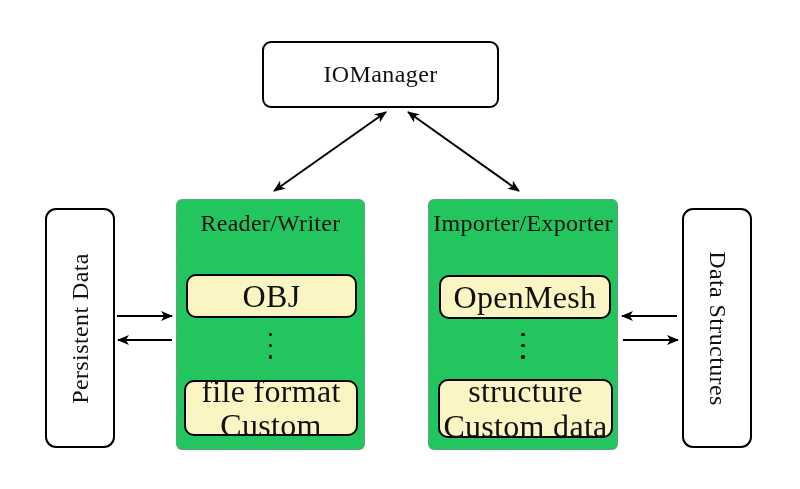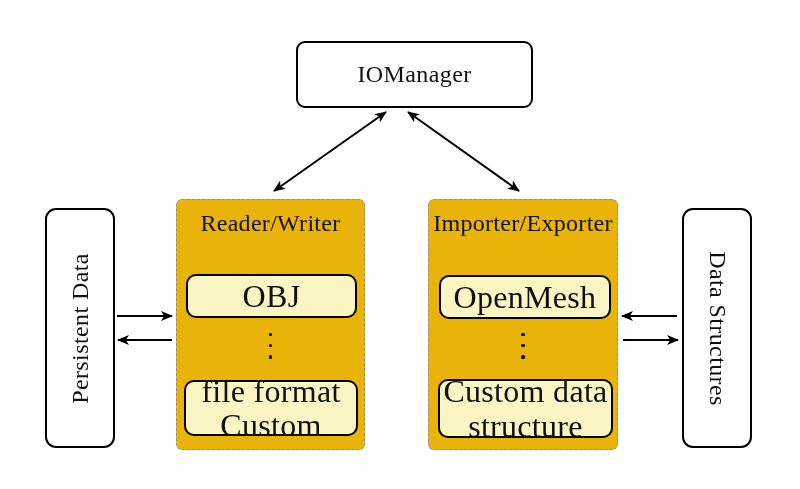--- a/index.html
+++ b/index.html
@@ -17,21 +17,21 @@
   .node {
     position: absolute;
     background: #ffffff;
     border: 2.2px solid #000000;
     display: flex;
     align-items: center;
     justify-content: center;
     box-sizing: border-box;
   }
   .iomanager {
-    left: 296px; top: 41px; width: 237px; height: 67px;
+    left: 262px; top: 41px; width: 237px; height: 67px;
     border-radius: 9px;
     font-size: 24px;
     letter-spacing: 0.4px;
   }
 
   
   .side-node {
     position: absolute;
     width: 70px; height: 240px; top: 208px;
     background: #ffffff;
@@ -49,21 +49,21 @@
     font-size: 24px;
     letter-spacing: 0.4px;
   }
   .side-node.left  span { transform: rotate(-90deg); }
   .side-node.right span { transform: rotate(90deg); }
 
   
   .panel {
     position: absolute;
     top: 199px; height: 251px;
-    background: #eab308;
+    background: #22c55e;
     border: 1.5px dashed #8f8f8f;
     border-radius: 6px;
     box-sizing: border-box;
   }
   .panel.left  { left: 176px; width: 189px; }
   .panel.right { left: 428px; width: 190px; }
 
   .panel-title {
     position: absolute;
     left: 0; right: 0; top: 10px;
@@ -155,22 +155,22 @@
     <div class="panel-title">Importer/Exporter</div>
     <div class="item-box item-first">
       <span>OpenMesh</span>
     </div>
     <div class="vdots">
       <i></i>
         <i></i>
         <i></i>
     </div>
     <div class="item-box item-last">
+      <span>structure</span>
       <span>Custom data</span>
-      <span>structure</span>
     </div>
   </div>
 
   <svg class="arrows" viewBox="0 0 800 489" xmlns="http://www.w3.org/2000/svg">
     <defs>
       <marker id="ah" viewBox="0 0 12 10" refX="11" refY="5" markerWidth="12" markerHeight="10" orient="auto" markerUnits="userSpaceOnUse">
         <path d="M0,0 L12,5 L0,10 L3.2,5 z" fill="#000000"></path>
       </marker>
       <marker id="ahs" viewBox="0 0 12 10" refX="11" refY="5" markerWidth="12" markerHeight="10" orient="auto-start-reverse" markerUnits="userSpaceOnUse">
         <path d="M0,0 L12,5 L0,10 L3.2,5 z" fill="#000000"></path>

